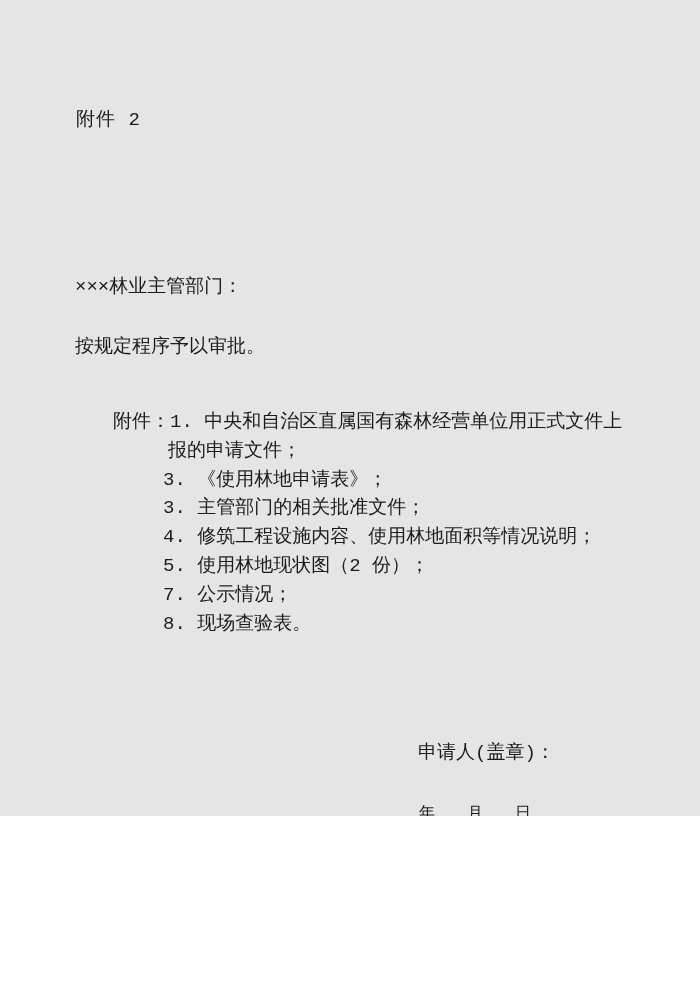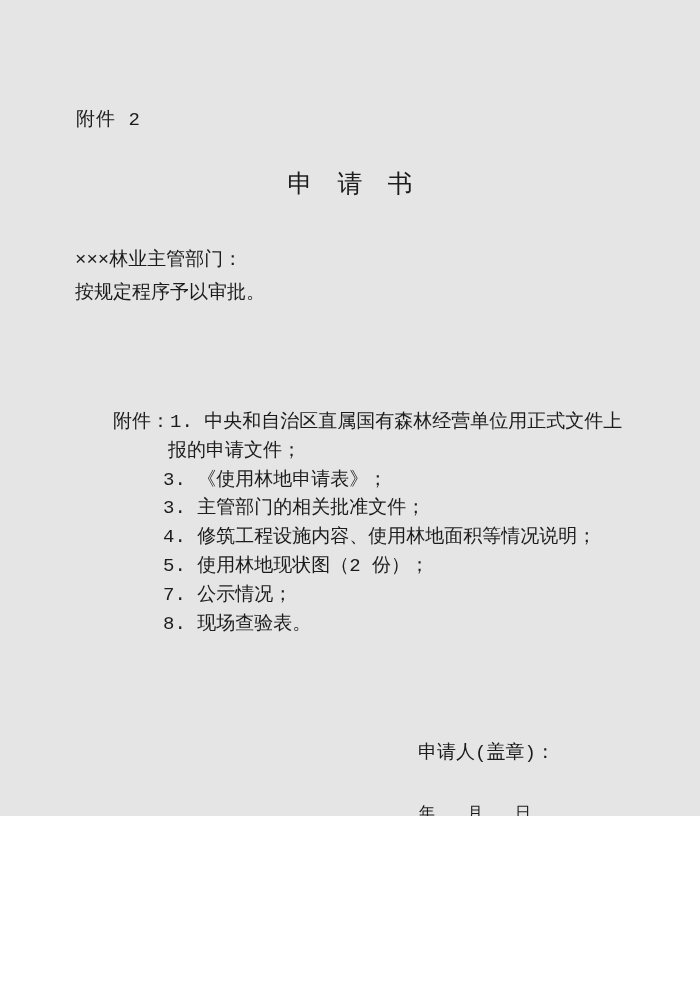--- a/index.html
+++ b/index.html
@@ -34,21 +34,21 @@
     line-height: 29px;
     font-weight: 500;
   }
   .body-block {
     left: 75px;
     top: 244px;
     width: 552px;
     font-size: 19px;
     line-height: 32.5px;
   }
-  .body-line { white-space: nowrap; }
+  .body-line { white-space: nowrap; margin-top: 27px; }
   .body-line.indent { padding-left: 39px; }
 
   .att-block {
     left: 113px;
     top: 408px;
     width: 520px;
     font-size: 19px;
     line-height: 28.8px;
   }
   .att-line { white-space: nowrap; }
@@ -77,21 +77,20 @@
     color: #2a2a2a;
   }
 </style>
 </head>
 <body>
 
 <div class="page">
 
   <div class="abs attachment-label">附件 2</div>
 
-  <div class="abs doc-title">申　请　书</div>
 
   <div class="abs body-block">
     <div class="body-line">×××林业主管部门：</div>
     <div class="body-line">按规定程序予以审批。</div>
   </div>
 
   <div class="abs att-block">
     <div class="att-line">
       <span>附件：</span><span>1. 中央和自治区直属国有森林经营单位用正式文件上</span>
     </div>

